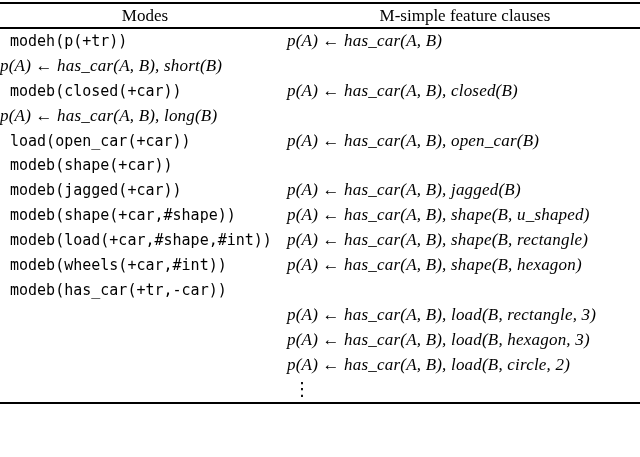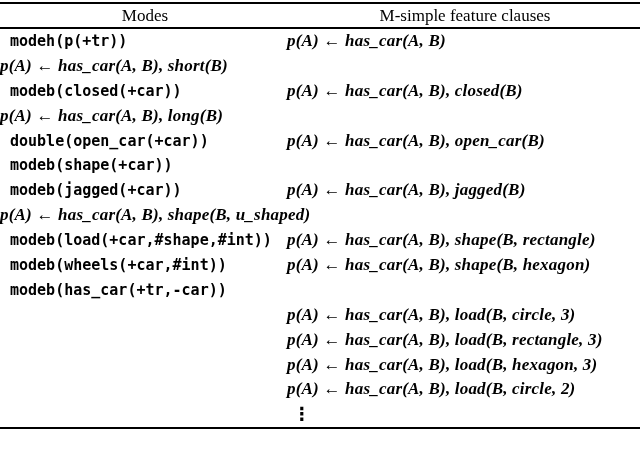--- a/index.html
+++ b/index.html
@@ -31,21 +31,20 @@
   }
   .header-cell {
     text-align: center;
     font-size: 17px;
     font-family: "Liberation Serif", "DejaVu Serif", serif;
     white-space: nowrap;
   }
 
   .table-body {
     display: block;
-    font-weight: bold;
   }
   .table-row {
     height: 24.9px;
     display: grid;
     grid-template-columns: 287px 1fr;
     align-items: center;
   }
   .mode-cell {
     font-family: "DejaVu Sans Mono", "Liberation Mono", monospace;
     font-size: 15px;
@@ -89,47 +88,44 @@
       <div class="clause-cell">p(A) ← has_car(A, B), short(B)</div>
     </div>
     <div class="table-row">
       <div class="mode-cell">modeb(closed(+car))</div>
       <div class="clause-cell">p(A) ← has_car(A, B), closed(B)</div>
     </div>
     <div class="table-row">
       <div class="clause-cell">p(A) ← has_car(A, B), long(B)</div>
     </div>
     <div class="table-row">
-      <div class="mode-cell">double(open_car(+car))</div>
+      <div class="mode-cell">load(open_car(+car))</div>
       <div class="clause-cell">p(A) ← has_car(A, B), open_car(B)</div>
     </div>
     <div class="table-row">
       <div class="mode-cell">modeb(shape(+car))</div>
     </div>
     <div class="table-row">
       <div class="mode-cell">modeb(jagged(+car))</div>
       <div class="clause-cell">p(A) ← has_car(A, B), jagged(B)</div>
     </div>
     <div class="table-row">
+      <div class="mode-cell">modeb(shape(+car,#shape))</div>
       <div class="clause-cell">p(A) ← has_car(A, B), shape(B, u_shaped)</div>
     </div>
     <div class="table-row">
       <div class="mode-cell">modeb(load(+car,#shape,#int))</div>
       <div class="clause-cell">p(A) ← has_car(A, B), shape(B, rectangle)</div>
     </div>
     <div class="table-row">
       <div class="mode-cell">modeb(wheels(+car,#int))</div>
       <div class="clause-cell">p(A) ← has_car(A, B), shape(B, hexagon)</div>
     </div>
     <div class="table-row">
       <div class="mode-cell">modeb(has_car(+tr,-car))</div>
-    </div>
-    <div class="table-row">
-      <div class="mode-cell"></div>
-      <div class="clause-cell">p(A) ← has_car(A, B), load(B, circle, 3)</div>
     </div>
     <div class="table-row">
       <div class="mode-cell"></div>
       <div class="clause-cell">p(A) ← has_car(A, B), load(B, rectangle, 3)</div>
     </div>
     <div class="table-row">
       <div class="mode-cell"></div>
       <div class="clause-cell">p(A) ← has_car(A, B), load(B, hexagon, 3)</div>
     </div>
     <div class="table-row">

